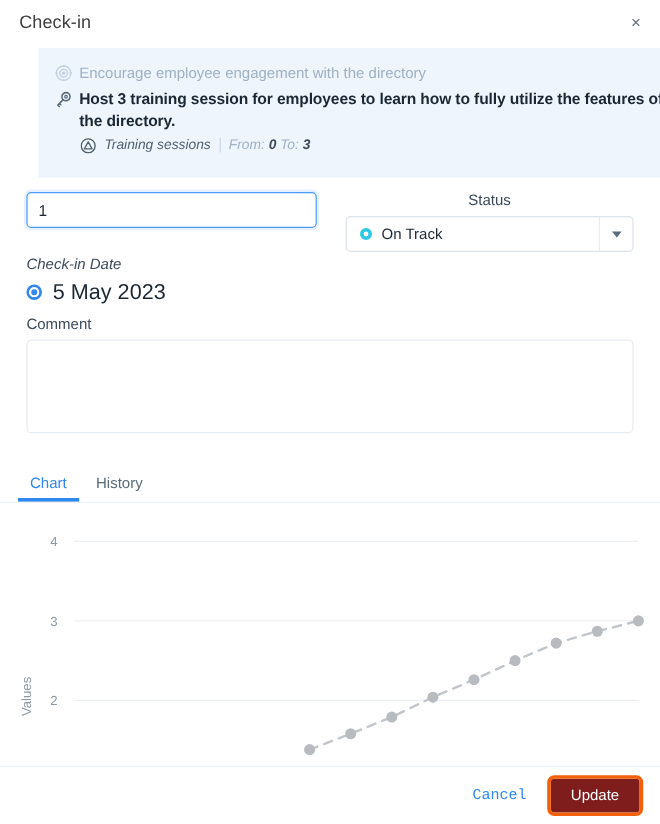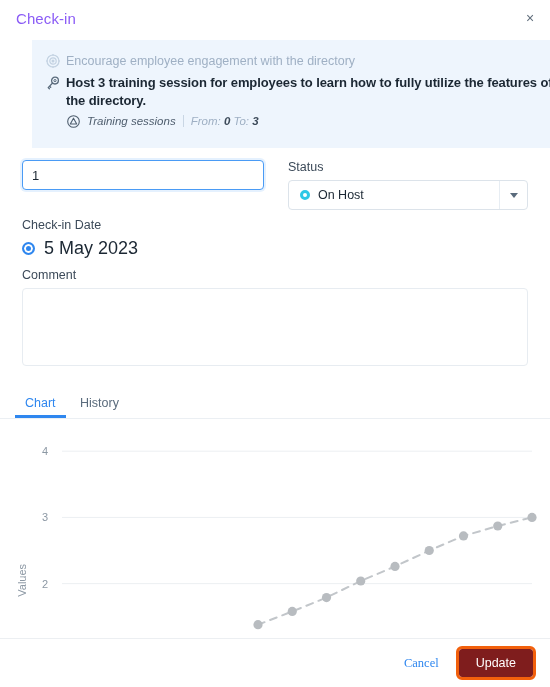--- a/index.html
+++ b/index.html
@@ -19,21 +19,21 @@
 
   
   .header {
     position: absolute; left: 0; top: 0;
     width: 550px; height: 36px;
     display: flex; align-items: center;
   }
   .header-title {
     margin-left: 16px;
     font-size: 15px;
-    color: #8b5cf6;
+    color: #404040;
     letter-spacing: .1px;
   }
   .close-btn {
     position: absolute; right: 8px; top: 6px;
     width: 24px; height: 24px;
     display: flex; align-items: center; justify-content: center;
     color: #616e7c; font-size: 14px; line-height: 1;
     cursor: pointer; background: none; border: none; padding: 0;
   }
 
@@ -80,21 +80,21 @@
   }
   .metric-range b { color: #3c4a59; font-weight: bold; }
 
   
   .form { position: absolute; left: 0; top: 160px; width: 550px; }
   .field-label {
     font-size: 12.5px; color: #3c4a59; margin-bottom: 6px; display: block;
   }
   .row-top { display: flex; padding: 0 22px; }
   .col-value { width: 252px; margin-right: 24px; }
-  .col-status { width: 250px; }
+  .col-status { width: 250px; text-align: center; }
 
   .text-input {
     width: 100%; height: 30px;
     border: 1.5px solid #4a9bf5;
     border-radius: 4px;
     background: #fff;
     font-size: 13px; color: #1b2733;
     padding: 0 9px;
     outline: none;
     font-family: "Liberation Sans", sans-serif;
@@ -123,21 +123,21 @@
     border-left: 1px solid #e7edf3;
     display: flex; align-items: center; justify-content: center;
   }
   .caret {
     width: 0; height: 0;
     border-left: 4px solid transparent;
     border-right: 4px solid transparent;
     border-top: 5px solid #5a6b7c;
   }
 
-  .checkin-date-label { padding: 0 22px; margin-top: 8px; }
+  .checkin-date-label { padding: 0 22px; margin-top: 3px; font-style: italic; }
   .radio-row { display: flex; align-items: center; padding: 0 22px; margin-top: 3px; }
   .radio {
     width: 13px; height: 13px; border-radius: 50%;
     background: #2f87ef;
     border: 2px solid #2f87ef;
     box-shadow: inset 0 0 0 2px #ffffff;
     margin-right: 9px;
   }
   .radio-label { font-size: 18px; color: #1b2733; }
 
@@ -188,21 +188,21 @@
     width: 550px; height: 49px;
     border-top: 1px solid #eceff2;
     background: #fff;
     display: flex; align-items: center; justify-content: flex-end;
     padding-right: 17px;
   }
   .btn-cancel {
     font-size: 12.5px; color: #2f87ef;
     background: none; border: none; cursor: pointer;
     padding: 6px 10px; margin-right: 10px;
-    font-family: Liberation Serif, serif;
+    font-family: Liberation Mono, monospace;
     text-align: right;
   }
   .btn-update {
     font-size: 12.5px; color: #ffffff;
     background: #7f1d1d;
     border: none; border-radius: 3px;
     padding: 7px 17px; cursor: pointer;
     font-family: "Liberation Sans", sans-serif;
     outline: 3px solid #f2600c;
     outline-offset: 0px;
@@ -265,21 +265,21 @@
 
   <div class="form">
     <div class="row-top">
       <div class="col-value">
         <input class="text-input" type="text" value="1" style="">
       </div>
       <div class="col-status">
         <label class="field-label">Status</label>
         <div class="select-box">
           <span class="status-dot"></span>
-          <span class="select-value">On Host</span>
+          <span class="select-value">On Track</span>
           <span class="select-arrow">
             <span class="caret"></span>
           </span>
         </div>
       </div>
     </div>
 
     <label class="field-label checkin-date-label">Check-in Date</label>
     <div class="radio-row">
       <span class="radio"></span>

